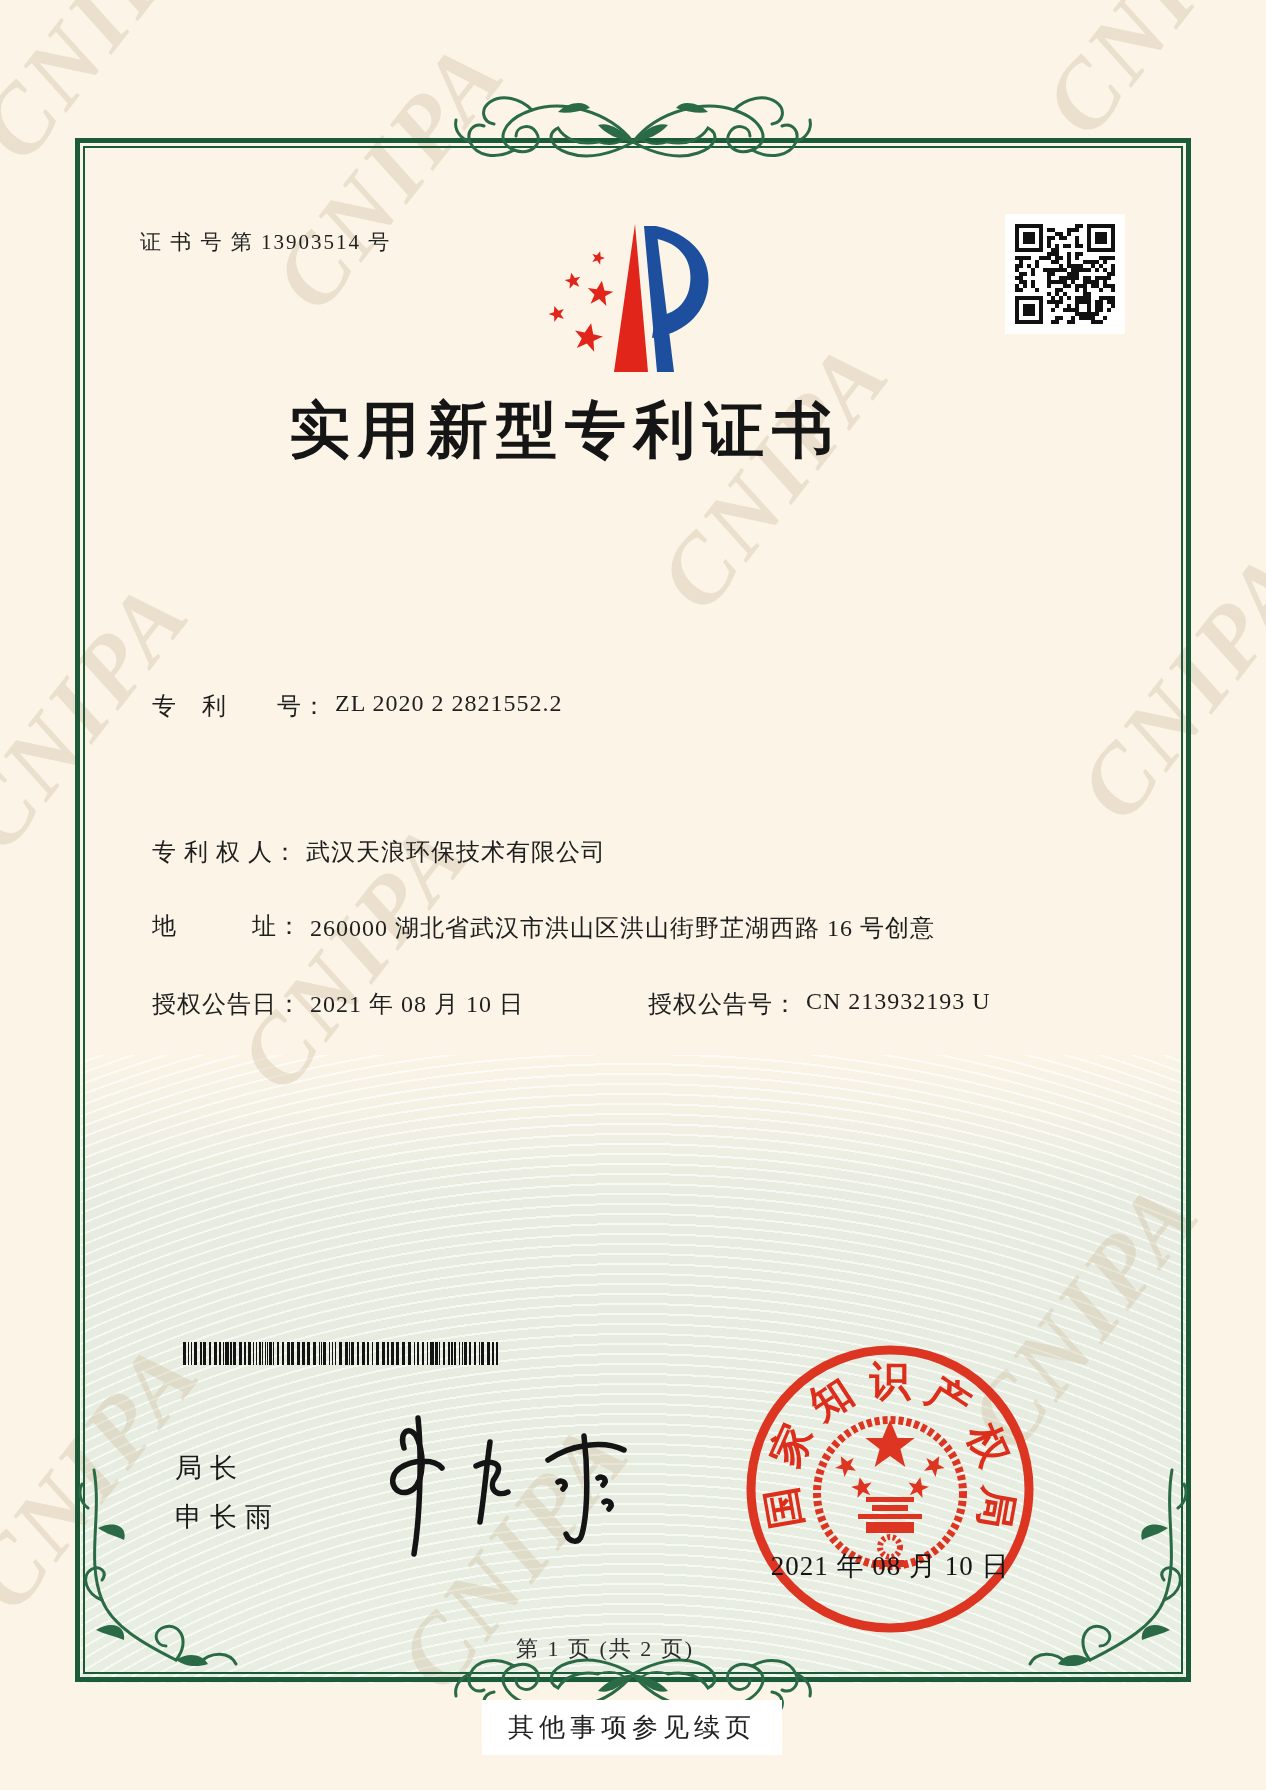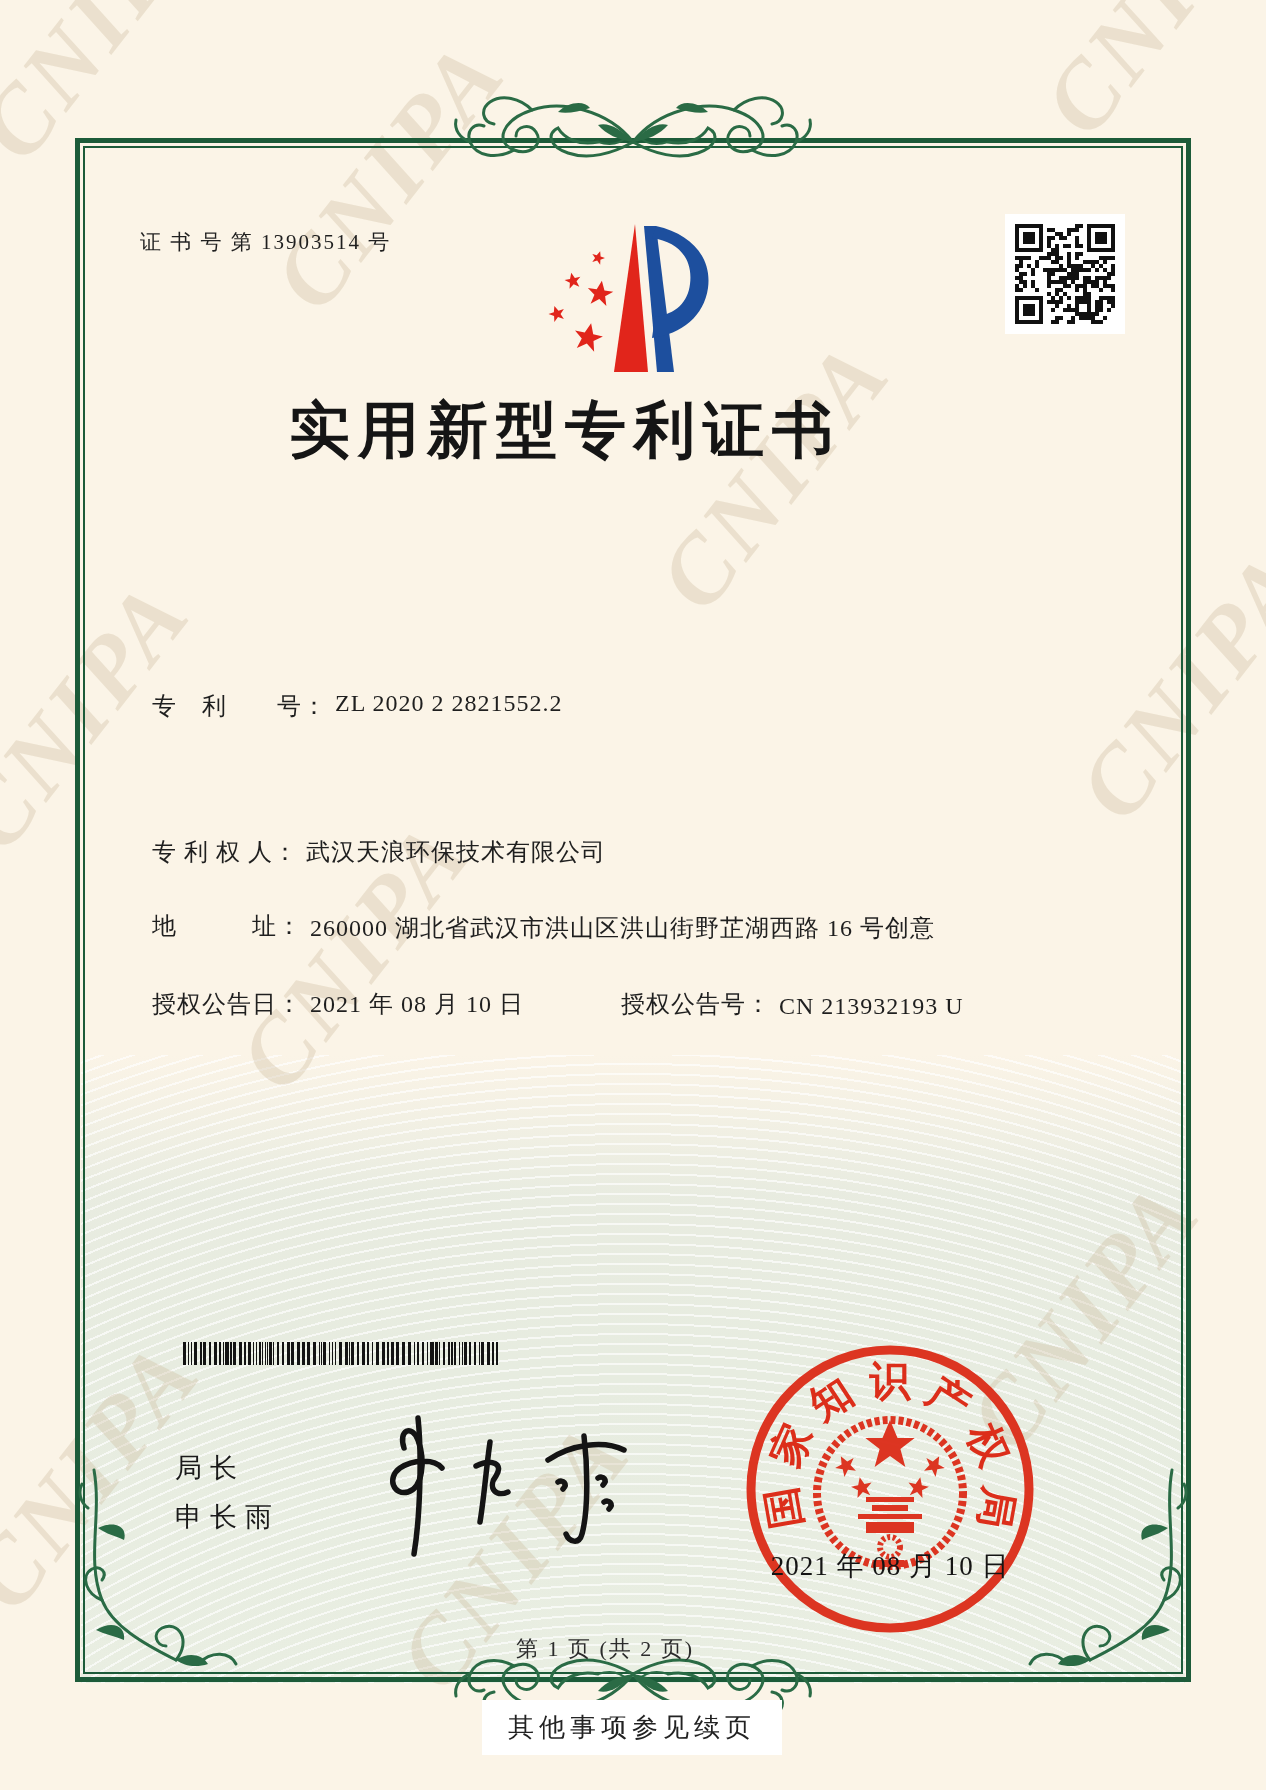--- a/index.html
+++ b/index.html
@@ -42,21 +42,21 @@
   .qr-box svg { position: absolute; left: 10px; top: 10px; }
   .title {
     position: absolute; left: 0; top: 390px; width: 1130px; text-align: center;
     font-size: 61px; font-weight: 700; letter-spacing: 8px; color: #151515; z-index: 4;
   }
   
   .fieldrow { position: absolute; left: 152px; display: flex; font-size: 24px; letter-spacing: 1px; z-index: 4; }
   .flabel { white-space: pre; }
   .fvalue { margin-left: 8px; white-space: pre; }
   .addr .fvalue { white-space: normal; width: 740px; line-height: 37px; }
-  .pair2 { left: 621px; align-items: flex-end; }
+  .pair2 { left: 648px; }
   
   .paras { position: absolute; left: 150px; top: 1022px; width: 868px; z-index: 4; }
   .paras p { font-size: 24px; line-height: 39px; text-indent: 2em; text-align: justify; margin-bottom: 3px; color: #222; }
   
   .barcode { position: absolute; left: 183px; top: 1342px; width: 318px; height: 23px; z-index: 4; }
   .barcode div { position: absolute; top: 0; height: 100%; background: #131313; }
   
   .sig-label { position: absolute; left: 175px; font-size: 27px; letter-spacing: 8px;
     font-family: "Liberation Sans", sans-serif; color: #1a1a1a; z-index: 4; }
   .sig-title { top: 1450px; }

